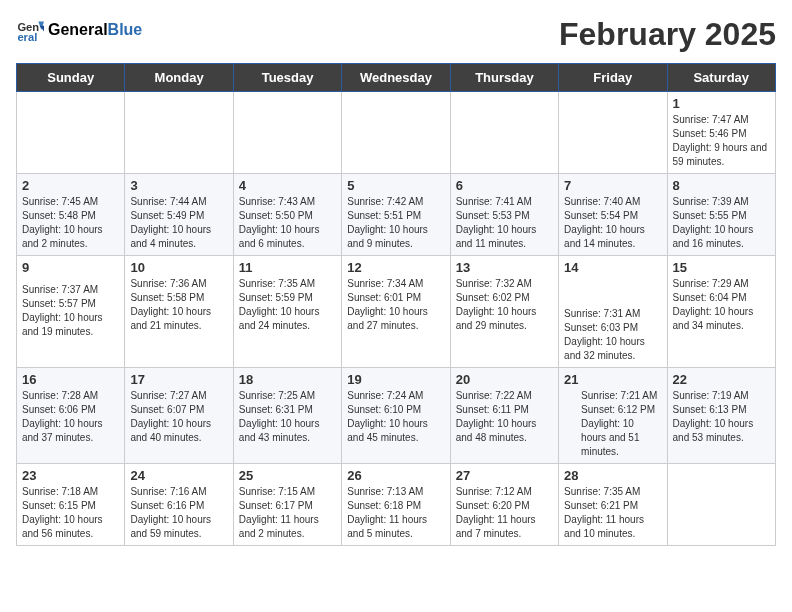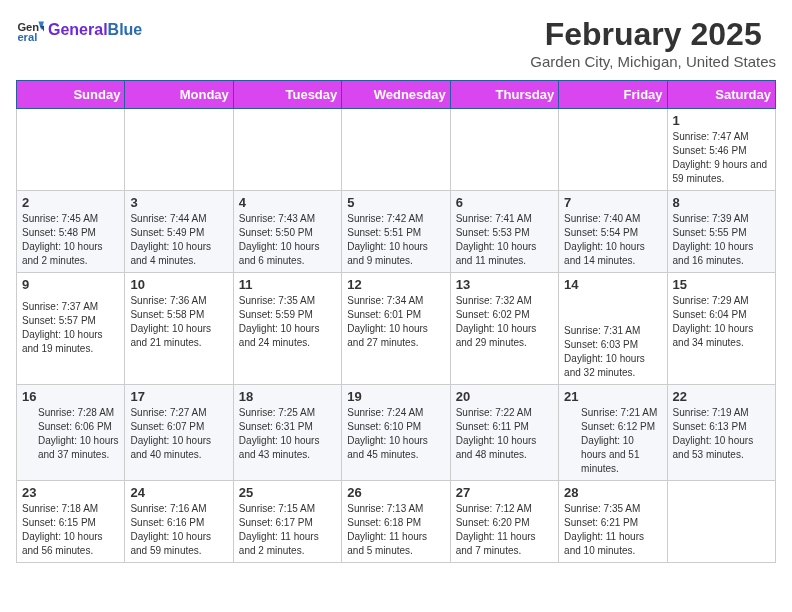--- a/index.html
+++ b/index.html
@@ -36,26 +36,26 @@
     .subtitle {
       font-size: 15px;
       color: #555;
     }
     .calendar {
       width: 100%;
       border-collapse: collapse;
       border: 1px solid #ccc;
     }
     .calendar th {
-      background: #d946ef;
+      background: #404040;
       color: #fff;
       font-size: 13px;
       font-weight: bold;
       padding: 6px 4px;
-      text-align: right;
+      text-align: center;
       border: 1px solid #2a5a9f;
     }
     .calendar td {
       vertical-align: top;
       border: 1px solid #ccc;
       padding: 4px 5px;
       width: 108px;
       min-height: 80px;
       font-size: 10.5px;
       color: #333;
@@ -85,27 +85,26 @@
 <div class="header">
   <div class="logo">
     <svg class="logo-icon" viewBox="0 0 40 40">
       <text x="2" y="22" font-size="16" font-weight="bold" fill="#333">Gen</text>
       <text x="2" y="36" font-size="16" font-weight="bold" fill="#2b6cb0">eral</text>
       <polygon points="32,8 40,8 36,20" fill="#3a7abf"></polygon>
       <polygon points="34,14 40,14 40,22" fill="#1a4a8f"></polygon>
     </svg>
     <div>
       <div style="font-size:16px;font-weight:bold;color:#333;line-height:1.1;">
-        <span style="color:#6d28d9;">General</span><span style="color:#2b6cb0;">Blue</span>
+        <span style="color:#000000;">General</span><span style="color:#2b6cb0;">Blue</span>
       </div>
     </div>
   </div>
   <div class="title-block">
     <div class="month-title">February 2025</div>
-    <div class="subtitle">Garden City, Michigan, United States</div>
   </div>
 </div>
 
 <table class="calendar">
   <thead>
     <tr>
     <th>Sunday</th>
         <th>Monday</th>
         <th>Tuesday</th>
         <th>Wednesday</th>
@@ -213,21 +212,21 @@
         <td>
           <span class="day-number">15</span>
           <div class="day-info" style="white-space: pre-line;">Sunrise: 7:29 AM
 Sunset: 6:04 PM
 Daylight: 10 hours and 34 minutes.</div>
         </td>
       </tr>
       <tr>
         <td>
           <span class="day-number">16</span>
-          <div class="day-info" style="white-space: pre-line; margin-left: 16px;">Sunrise: 7:28 AM
+          <div class="day-info" style="white-space: pre-line;">Sunrise: 7:28 AM
 Sunset: 6:06 PM
 Daylight: 10 hours and 37 minutes.</div>
         </td>
         <td>
           <span class="day-number">17</span>
           <div class="day-info" style="white-space: pre-line;">Sunrise: 7:27 AM
 Sunset: 6:07 PM
 Daylight: 10 hours and 40 minutes.</div>
         </td>
         <td>

